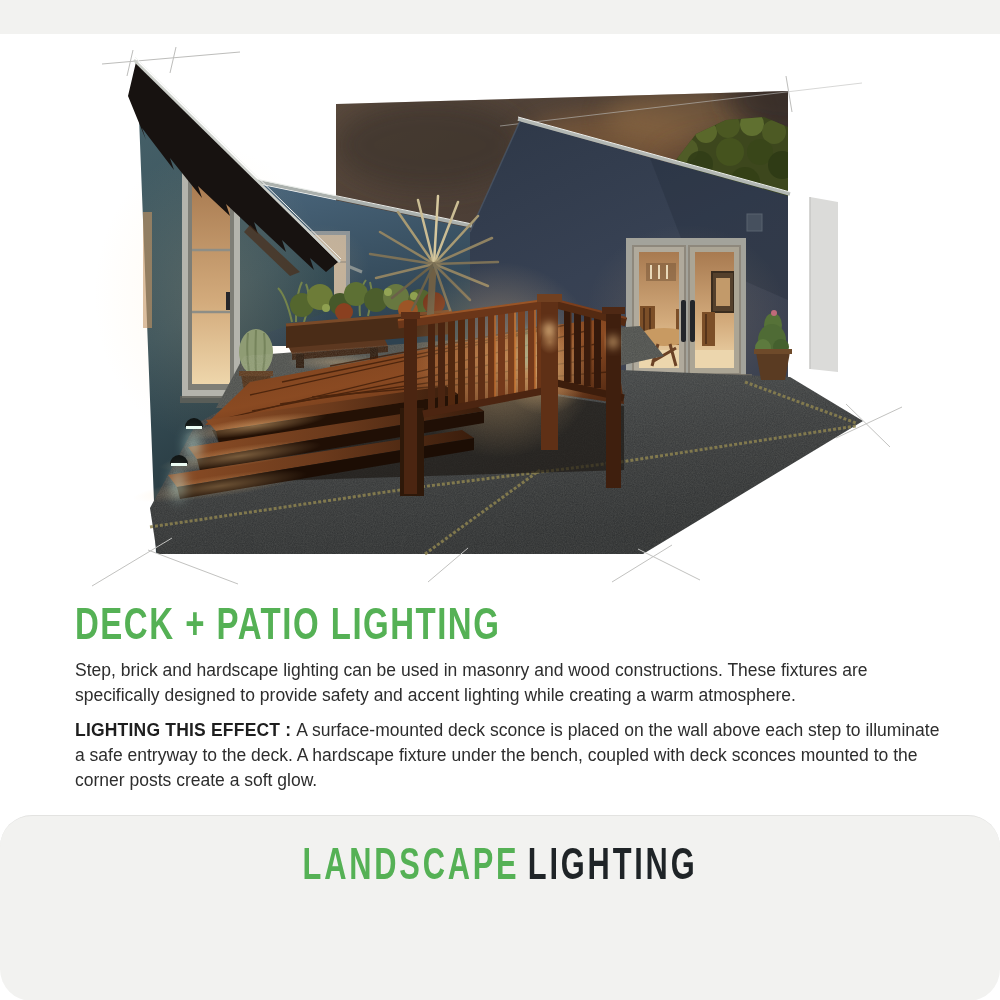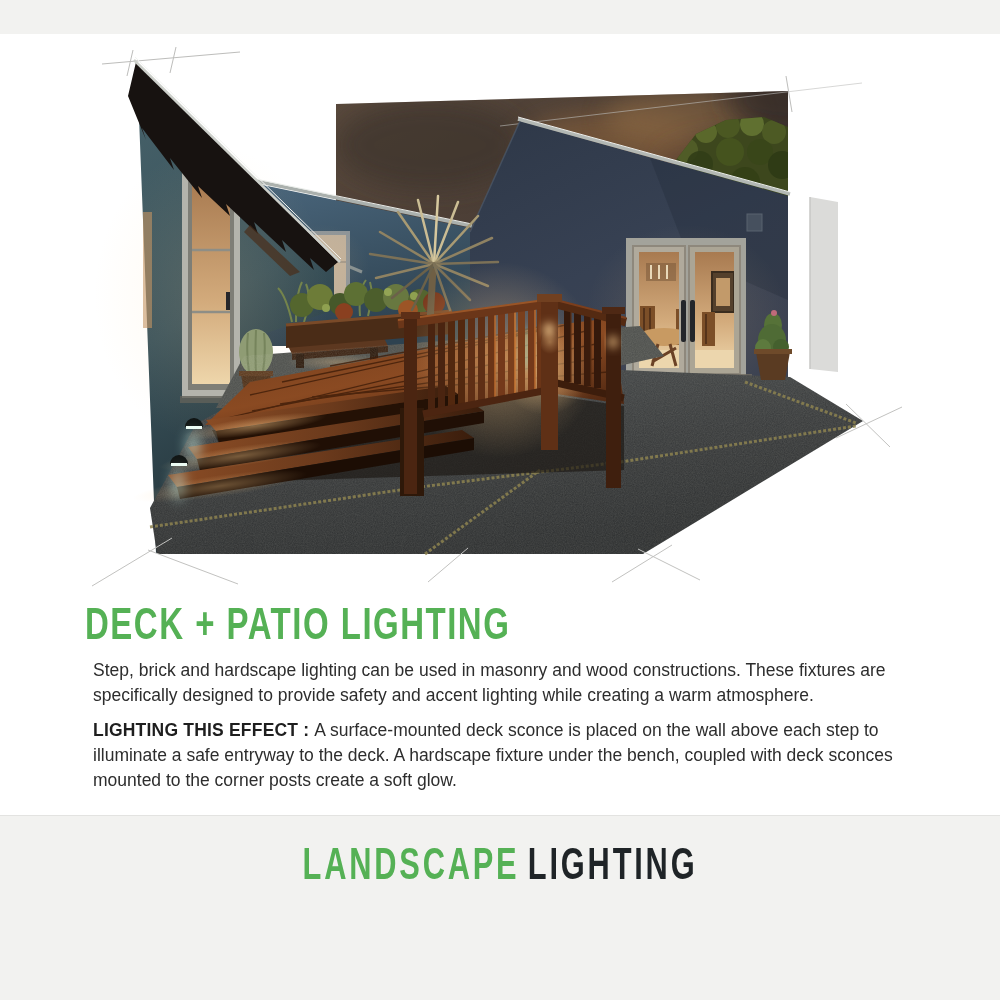--- a/index.html
+++ b/index.html
@@ -1,28 +1,28 @@
 <!DOCTYPE html>
 <html><head>
 <meta charset="utf-8">
 <title>Landscape Lighting Techniques</title>
 <style>
   html,body{margin:0;padding:0;background:#ffffff;}
   .page{position:relative;width:1000px;height:1000px;margin:0 auto;background:#ffffff;overflow:hidden;
         font-family:"Liberation Sans", sans-serif;}
   .hero-svg{display:block;}
   
-  .copy{position:absolute;left:85px;top:588px;width:868px;}
+  .copy{position:absolute;left:75px;top:588px;width:868px;}
   .copy h1{margin:14px 0 12px 0;font-size:44px;line-height:1;font-weight:bold;color:#55b155;white-space:nowrap;}
   .condense{display:inline-block;transform:scaleX(0.75);transform-origin:0 50%;letter-spacing:2px;}
-  .copy p{margin:0 0 10px 8px;font-size:17.5px;line-height:25px;color:#2d2d2d;}
+  .copy p{margin:0 0 10px 0;font-size:17.5px;line-height:25px;color:#2d2d2d;}
   .copy p strong{color:#1e1e1e;margin-right:5px;letter-spacing:0.2px;}
   
   .footer{position:absolute;left:0;top:815px;width:1000px;height:185px;background:#f2f2f0;
-          border-top:1px solid #e3e3e1;text-align:center;}
+          border-top:1px solid #e3e3e1;text-align:center;border-radius:32px;}
   .brand-line{margin-top:24px;font-size:44px;font-weight:bold;line-height:1.1;white-space:nowrap;}
   .brand-line .condense-c{display:inline-block;transform:scaleX(0.70);transform-origin:50% 50%;letter-spacing:4px;}
   .brand-green{color:#55b155;}
   .brand-dark{color:#1f2427;margin-left:12px;}
   .big-title{margin-top:1px;font-size:74px;font-weight:bold;color:#1d2226;line-height:1.0;white-space:nowrap;}
   .big-title .condense-c{display:inline-block;transform:scaleX(0.68);transform-origin:50% 50%;letter-spacing:8px;}
 </style>
 </head>
 <body>
 

